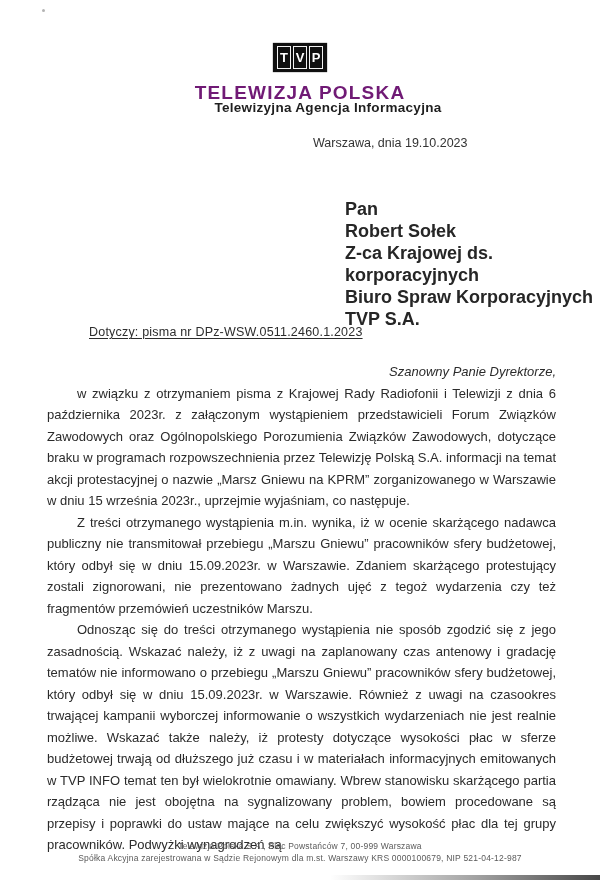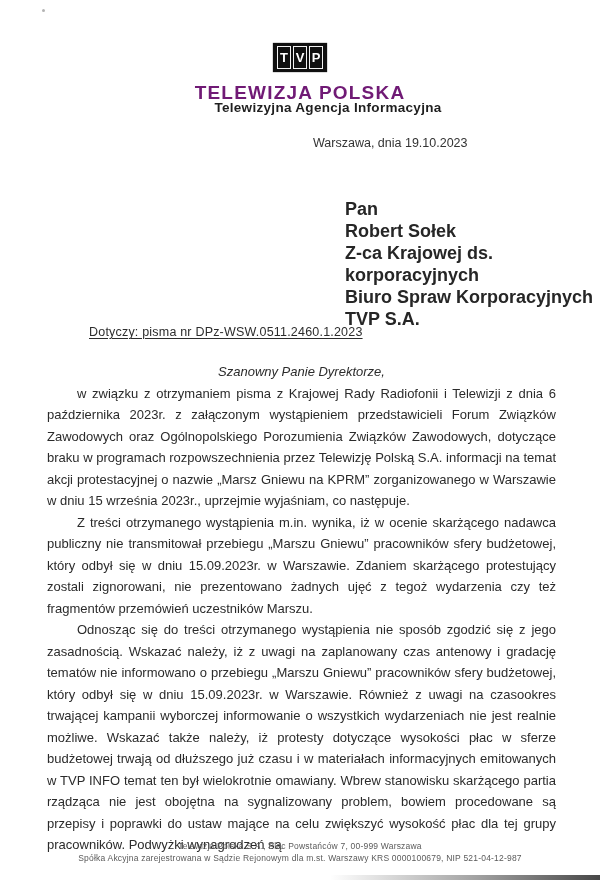--- a/index.html
+++ b/index.html
@@ -118,21 +118,21 @@
     text-align: justify;
     color: #2b2b2b;
   }
   .body-text p {
     margin: 0;
     text-indent: 30px;
   }
   .body-text p.salutation {
     font-style: italic;
     text-indent: 0;
-    text-align: center;
+    text-align: right;
   }
   .footer {
     position: absolute;
     left: 0;
     top: 841px;
     width: 100%;
     text-align: center;
     font-size: 8.5px;
     line-height: 11.5px;
     color: #5a5a5a;

